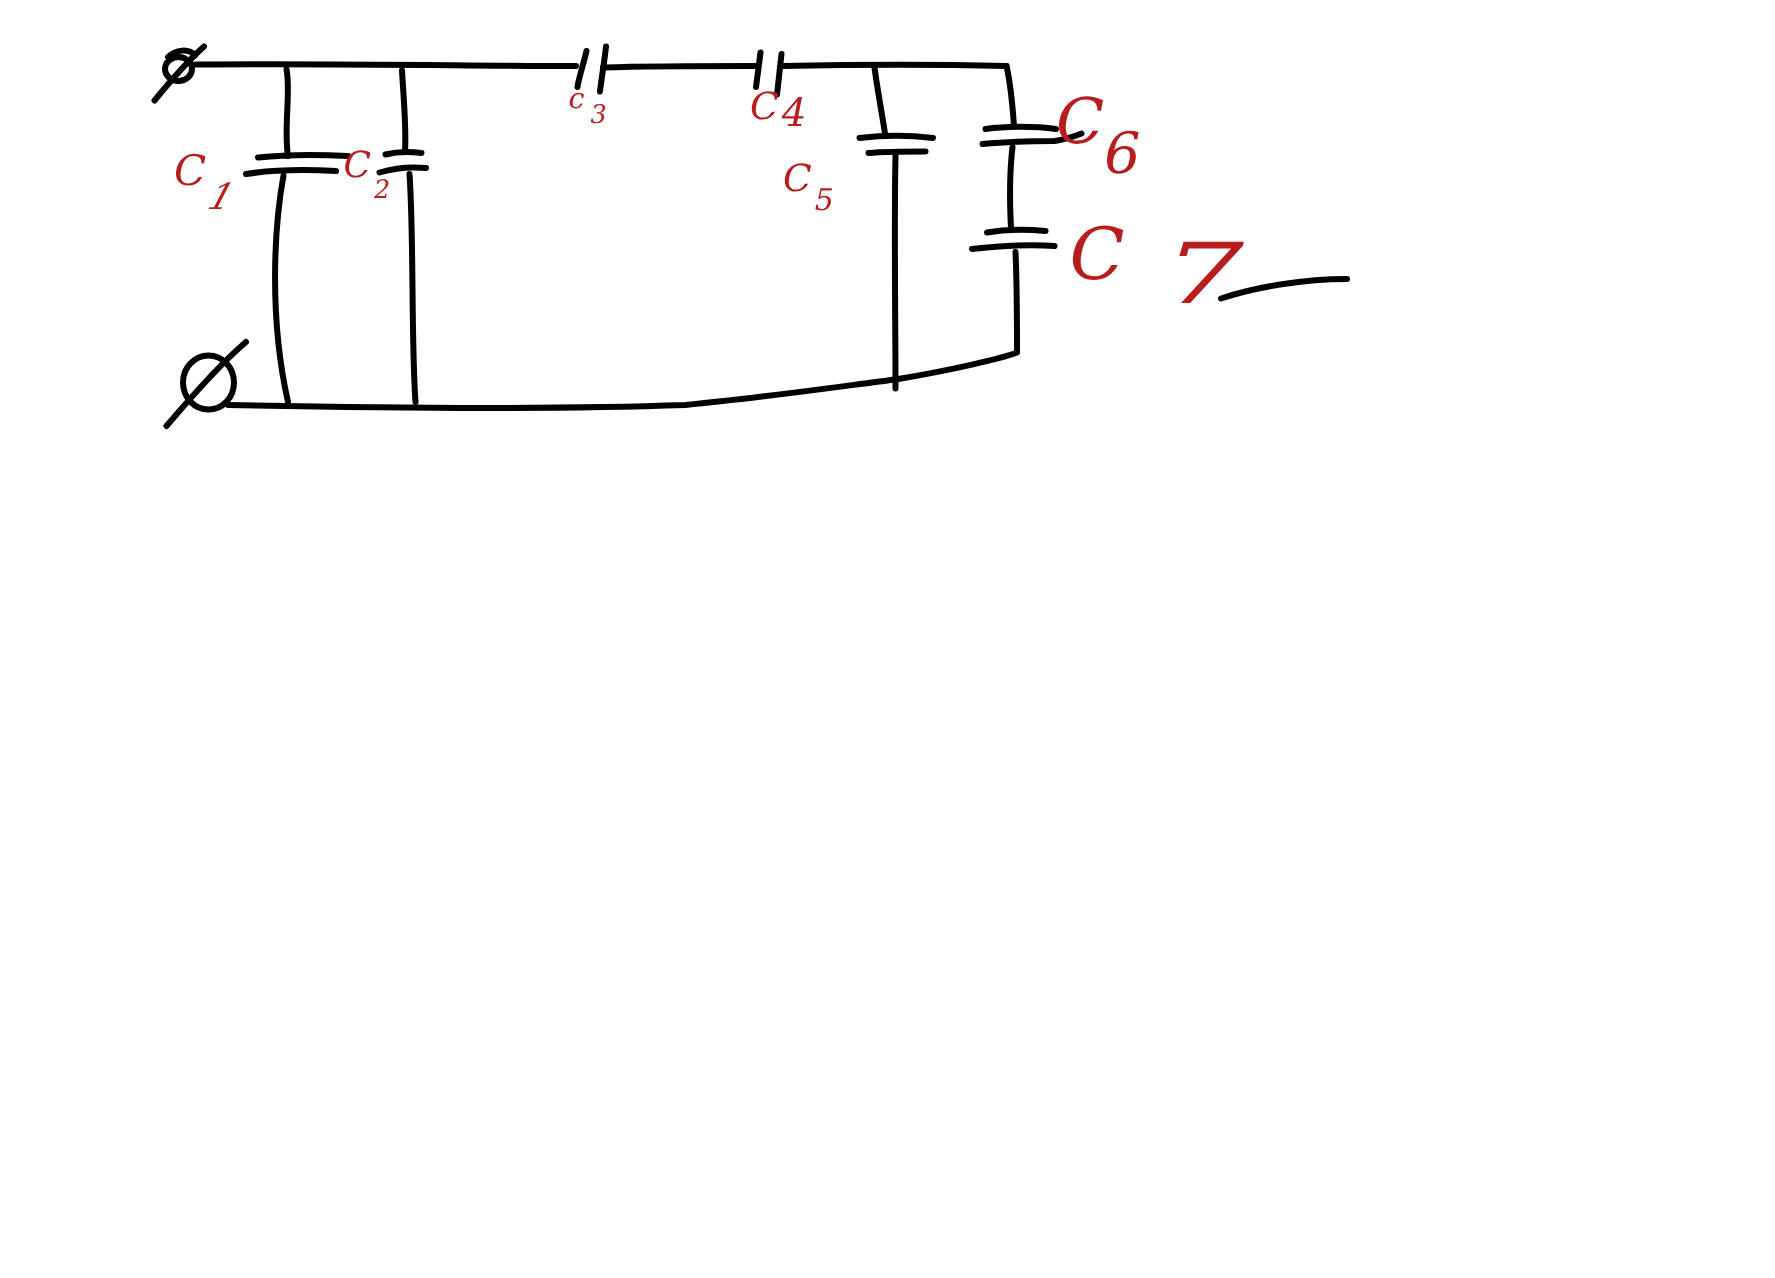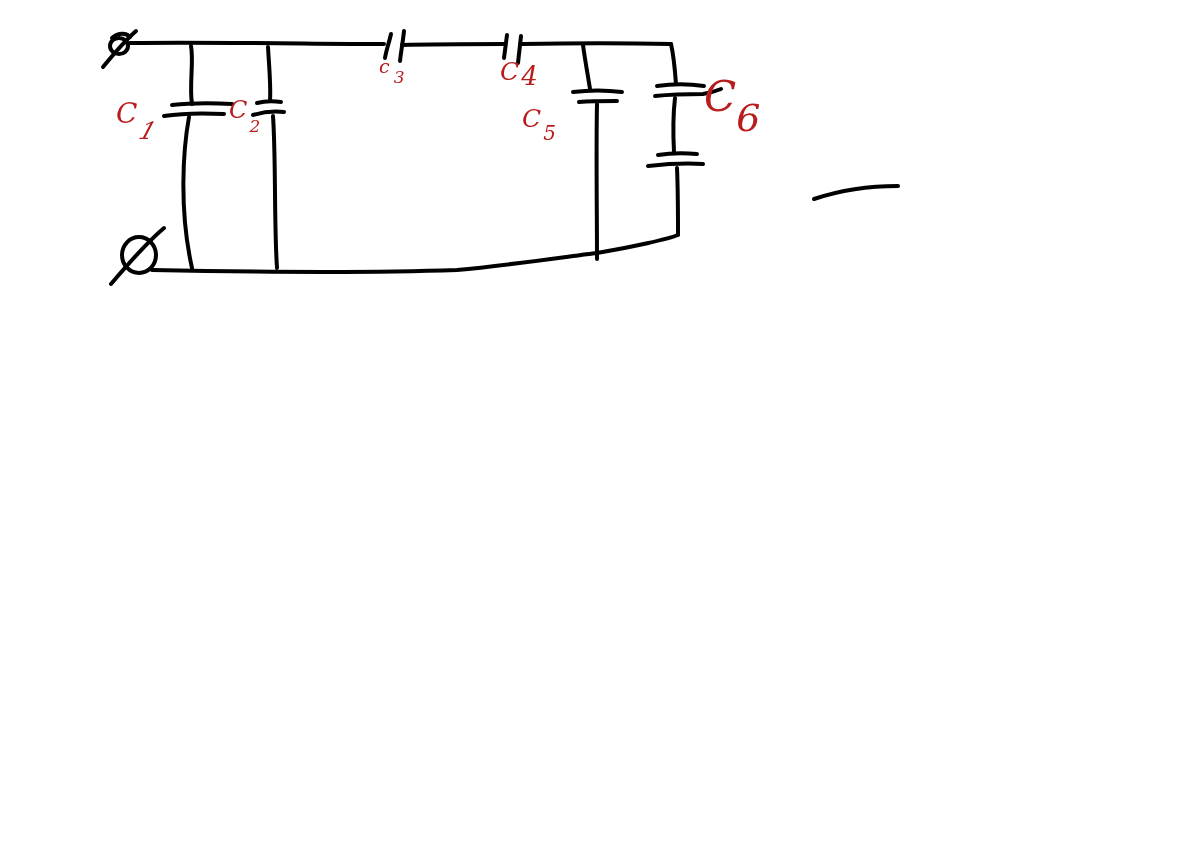--- a/index.html
+++ b/index.html
@@ -120,18 +120,21 @@
   </div>
 
   <div class="lbl l-c4" style="left:500px;top:58px;">
     <span class="base">C</span><span class="sub">4</span>
   </div>
 
   <div class="lbl l-c5" style="left:522px;top:106px;">
     <span class="base">C</span><span class="sub">5</span>
   </div>
 
-  <div class="lbl l-c6" style="left:704px;top:76px;">
+  <div class="lbl l-c6" style="left:704px;top:60px;">
     <span class="base">C</span><span class="sub">6</span>
   </div>
 
+  <div class="lbl l-c7" style="left:713px;top:140px;">
+    <span class="base">C</span><span class="sub">7</span>
+  </div>
 
 </div>
 
 </body></html>

